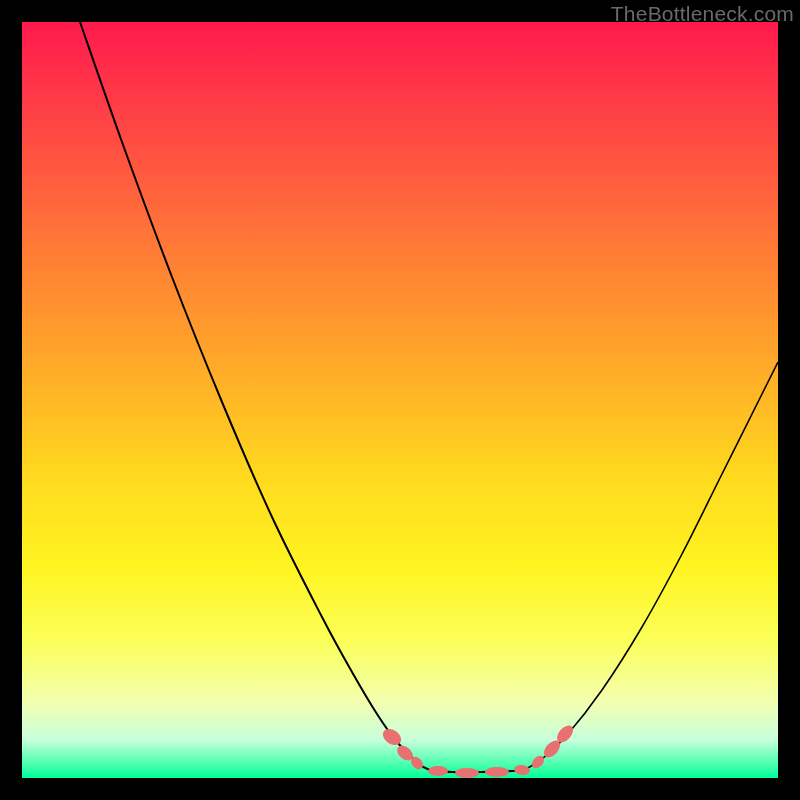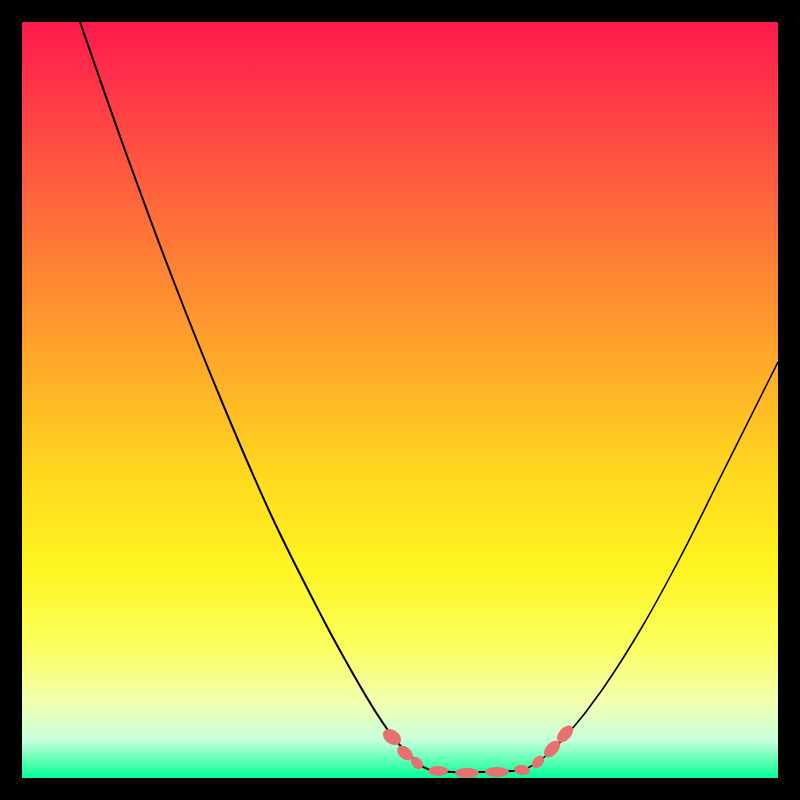--- a/index.html
+++ b/index.html
@@ -67,20 +67,21 @@
   }
   .marker {
     fill: #e97070;
     stroke: none;
   }
 </style>
 </head>
 <body>
 
 <div class="frame">
+  <div class="watermark">TheBottleneck.com</div>
   <div class="plot">
     <svg class="curves" viewBox="0 0 756 756" preserveAspectRatio="none">
       <path id="path-left" class="curve-line" d="M 58 0 C 65 20, 84.66666666666667 77.5, 100 120 C 115.33333333333333 162.5, 133.33333333333334 211.66666666666666, 150 255 C 166.66666666666666 298.3333333333333, 183.33333333333334 340, 200 380 C 216.66666666666666 420, 233.33333333333334 459.1666666666667, 250 495 C 266.6666666666667 530.8333333333334, 286.6666666666667 569.1666666666666, 300 595 C 313.3333333333333 620.8333333333334, 320.8333333333333 633.8333333333334, 330 650 C 339.1666666666667 666.1666666666666, 347.5 680.3333333333334, 355 692 C 362.5 703.6666666666666, 368 711.6666666666666, 375 720 C 382 728.3333333333334, 391.5 737.3333333333334, 397 742 C 402.5 746.6666666666666, 406.1666666666667 747, 408 748"></path>
       <path id="path-flat" class="curve-line" d="M 408 748 C 411.6666666666667 748.3333333333334, 421.3333333333333 749.6666666666666, 430 750 C 438.6666666666667 750.3333333333334, 450 750.1666666666666, 460 750 C 470 749.8333333333334, 483 749.3333333333334, 490 749 C 497 748.6666666666666, 500 748.1666666666666, 502 748"></path>
       <path id="path-right" class="curve-line right" d="M 502 748 C 505 746.1666666666666, 512.8333333333334 742.8333333333334, 520 737 C 527.1666666666666 731.1666666666666, 535 724.5, 545 713 C 555 701.5, 567.5 686, 580 668 C 592.5 650, 606.6666666666666 627.6666666666666, 620 605 C 633.3333333333334 582.3333333333334, 646.6666666666666 557.5, 660 532 C 673.3333333333334 506.5, 686.6666666666666 478.6666666666667, 700 452 C 713.3333333333334 425.3333333333333, 730.6666666666666 390.6666666666667, 740 372 C 749.3333333333334 353.3333333333333, 753.3333333333334 345.3333333333333, 756 340"></path>
       <g id="markers">
           <ellipse class="marker" cx="370" cy="715" rx="7" ry="10" transform="rotate(-55 370 715)"></ellipse>
           <ellipse class="marker" cx="383" cy="731" rx="6" ry="9" transform="rotate(-50 383 731)"></ellipse>
           <ellipse class="marker" cx="395" cy="741" rx="5" ry="7" transform="rotate(-40 395 741)"></ellipse>
           <ellipse class="marker" cx="416" cy="749" rx="10" ry="5" transform="rotate(0 416 749)"></ellipse>

